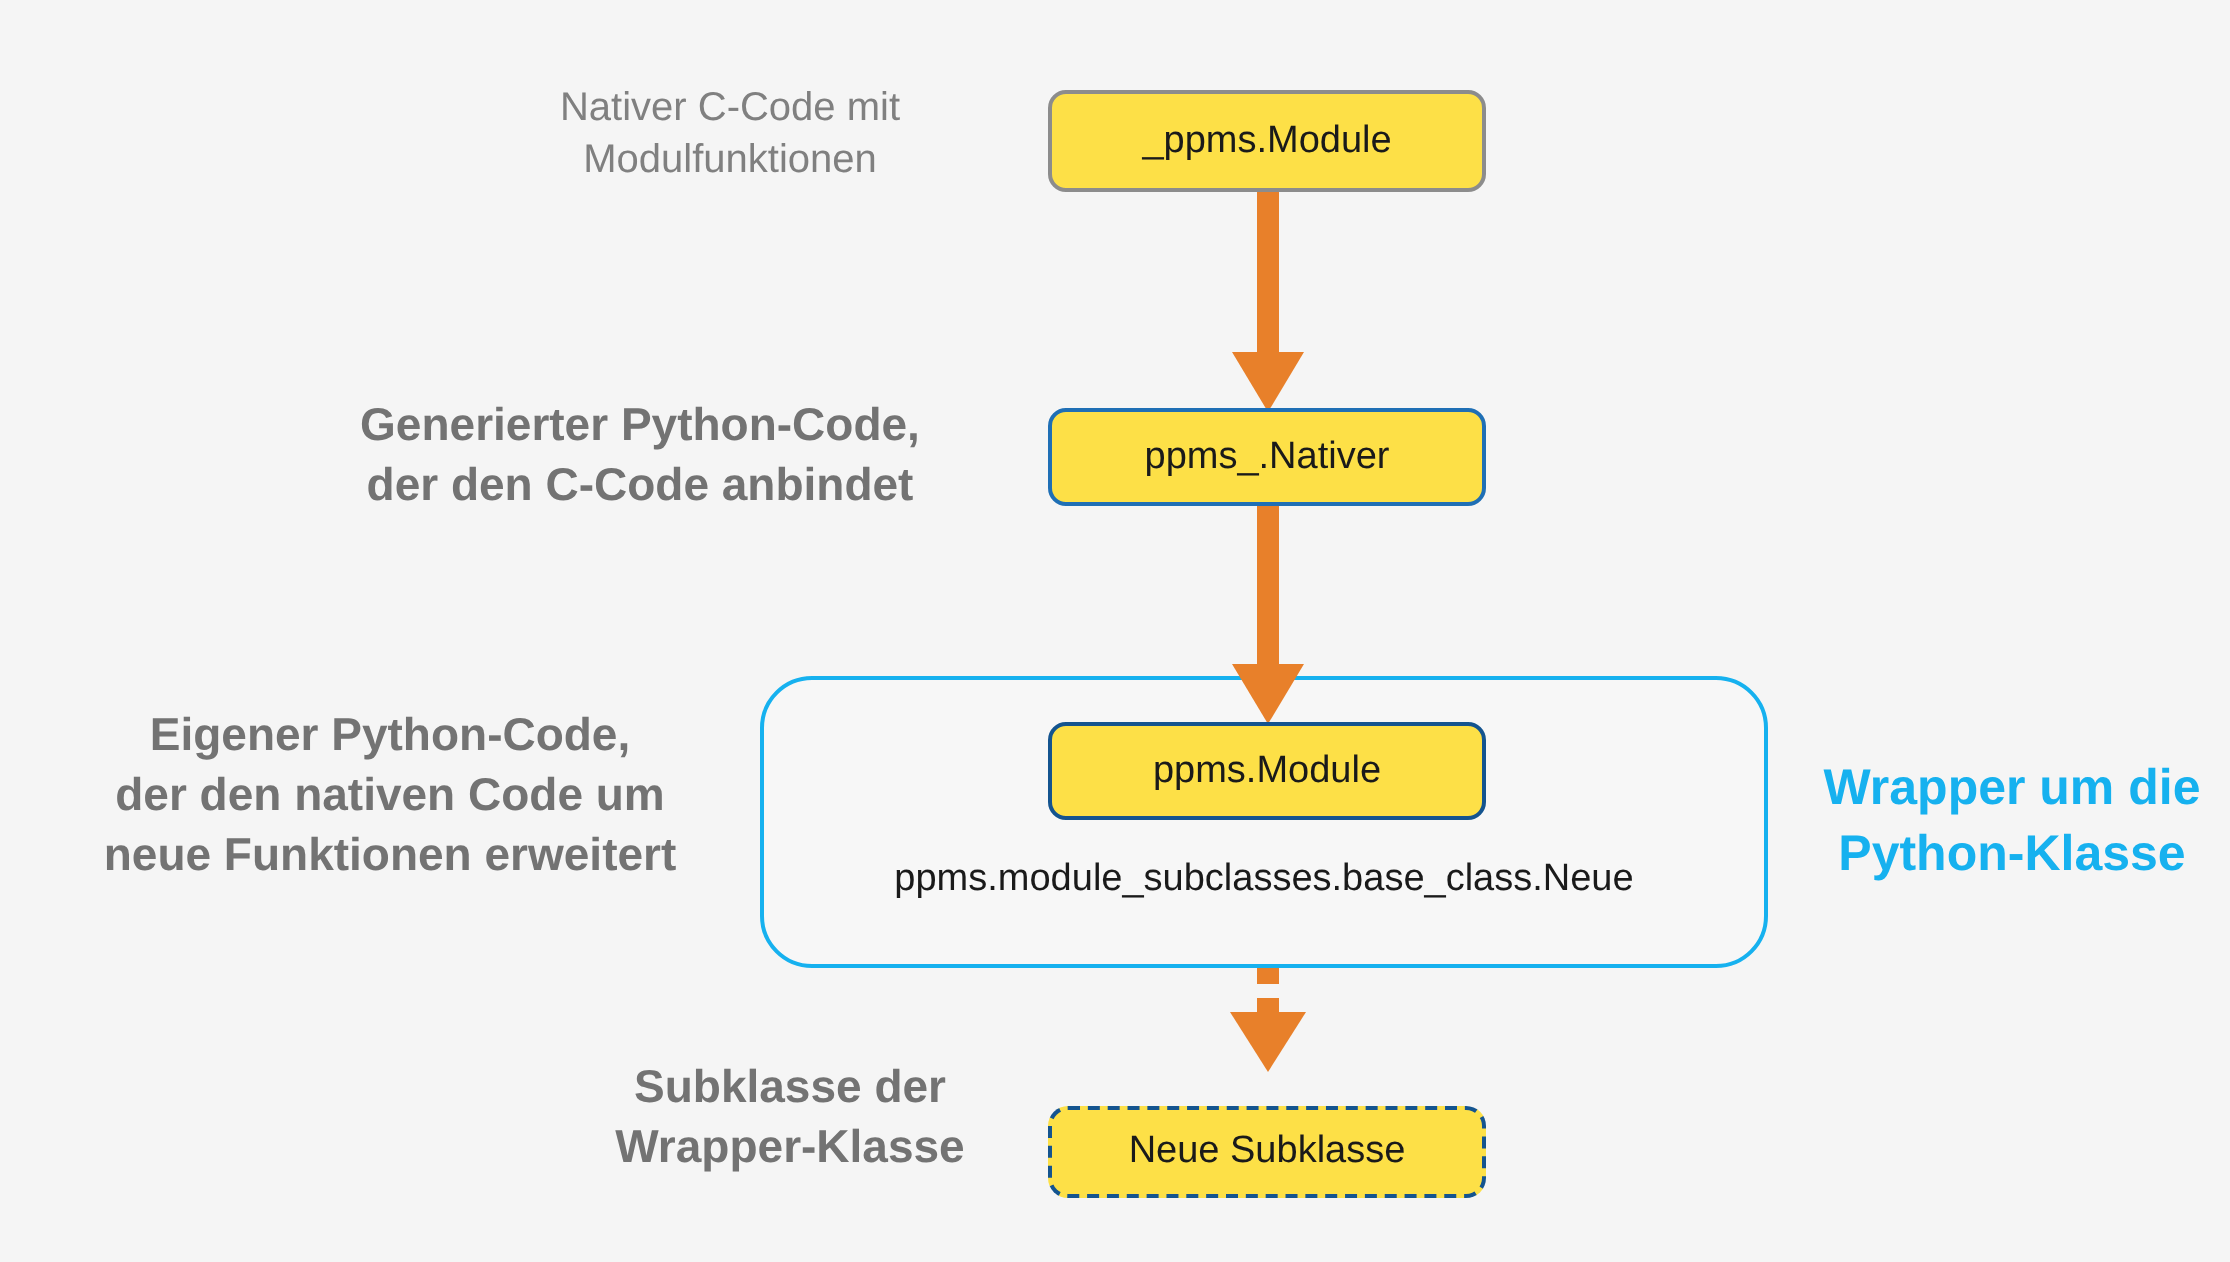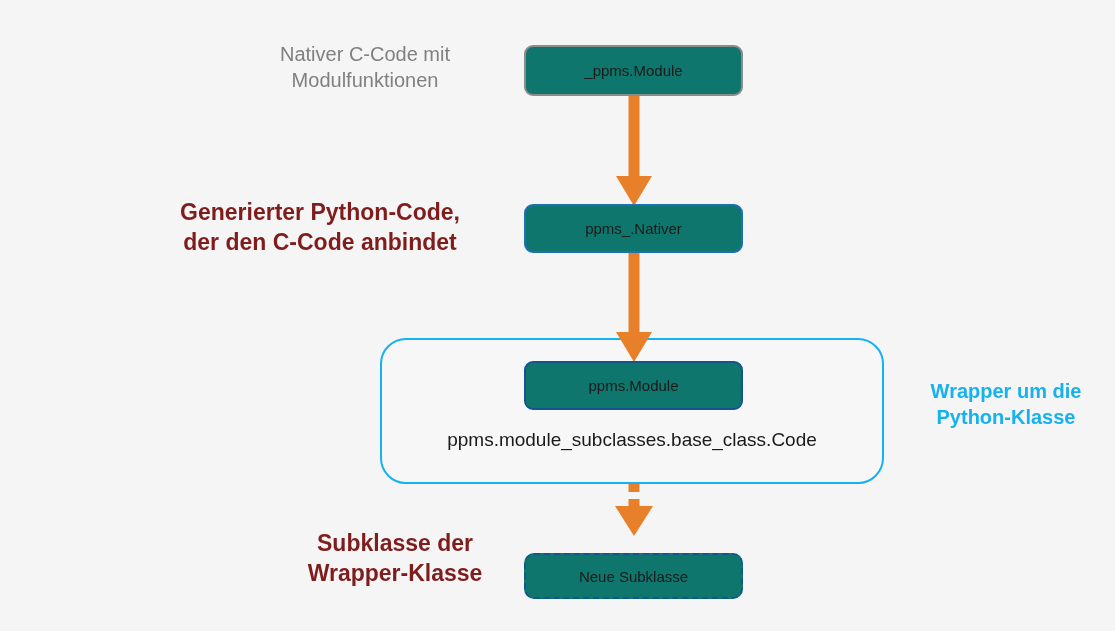--- a/index.html
+++ b/index.html
@@ -25,21 +25,21 @@
     text-align: center;
     line-height: 1.30;
     white-space: pre-line;
     font-weight: 700;
   }
   .side-label.gray {
     color: #808080;
     font-weight: 400;
   }
   .side-label.blue {
-    color: #7f1d1d;
+    color: #737373;
   }
   .side-label.cyan {
     color: #16b1ef;
   }
 
   #label-native {
     left: 190px;
     top: 41px;
     width: 350px;
     font-size: 20px;
@@ -59,32 +59,32 @@
   #label-subclass {
     left: 250px;
     top: 529px;
     width: 290px;
     font-size: 23px;
   }
   #label-wrapper {
     left: 898px;
     top: 378px;
     width: 216px;
-    font-size: 20px;
+    font-size: 25px;
   }
 
   
   .node-box {
     position: absolute;
     box-sizing: border-box;
-    background: #0f766e;
+    background: #fde047;
     display: flex;
     align-items: center;
     justify-content: center;
-    font-size: 15px;
+    font-size: 19px;
     color: #1a1a1a;
     border-radius: 9px;
     z-index: 3;
   }
   #box-native {
     left: 524px;
     top: 45px;
     width: 219px;
     height: 51px;
     border: 2px solid #8c8c8c;
@@ -147,36 +147,39 @@
 <body>
 
 <div id="diagram">
 
   <div class="side-label gray" id="label-native">Nativer C-Code mit
 Modulfunktionen</div>
 
   <div class="side-label blue" id="label-generated">Generierter Python-Code,
 der den C-Code anbindet</div>
 
+  <div class="side-label blue" id="label-own">Eigener Python-Code,
+der den nativen Code um
+neue Funktionen erweitert</div>
 
   <div class="side-label blue" id="label-subclass">Subklasse der
 Wrapper-Klasse</div>
 
   <div class="side-label cyan" id="label-wrapper">Wrapper um die
 Python-Klasse</div>
 
   <div id="wrapper-container"></div>
 
   <div class="node-box" id="box-native">_ppms.Module</div>
 
   <div class="node-box" id="box-generated">ppms_.Nativer</div>
 
   <div class="node-box" id="box-wrapped">ppms.Module</div>
 
-  <div id="base-class-text">ppms.module_subclasses.base_class.Code</div>
+  <div id="base-class-text">ppms.module_subclasses.base_class.Neue</div>
 
   <div class="node-box" id="box-subclass">Neue Subklasse</div>
 
   <svg class="arrow" style="left:608px; top:94px;" width="52" height="114">
     <line x1="26" y1="0" x2="26" y2="88" stroke="#e8802a" stroke-width="11"></line>
     <polygon points="26,112 8,82 44,82" fill="#e8802a"></polygon>
   </svg>
 
   <svg class="arrow" style="left:608px; top:252px;" width="52" height="112">
     <line x1="26" y1="0" x2="26" y2="86" stroke="#e8802a" stroke-width="11"></line>

